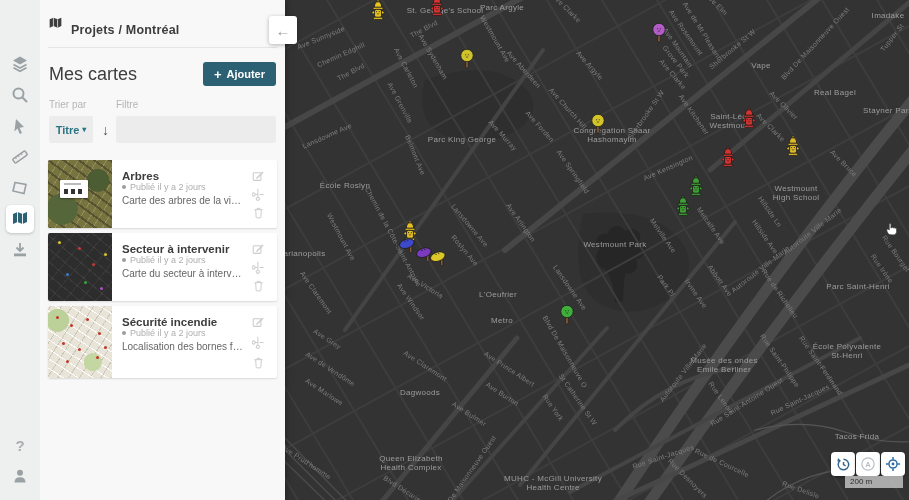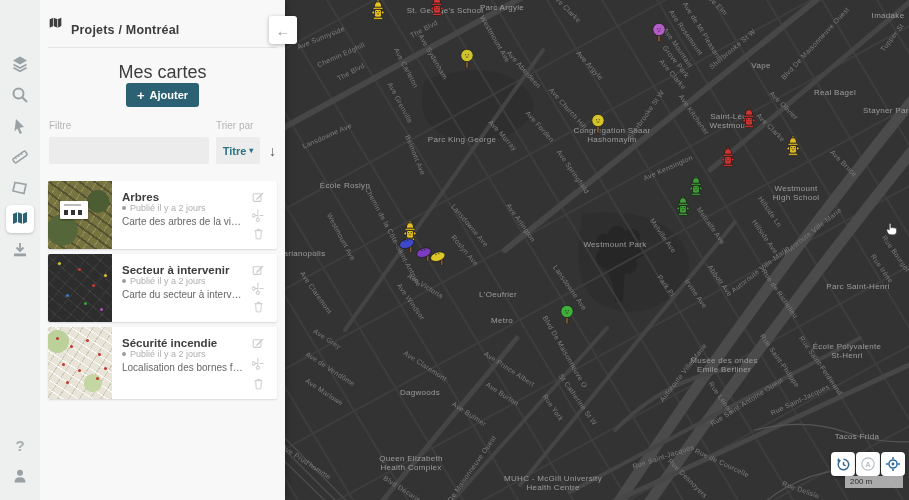--- a/index.html
+++ b/index.html
@@ -12,21 +12,21 @@
   .rail-btn{width:28px;height:28px;flex:none;display:flex;align-items:center;justify-content:center;
             margin-bottom:3px;border-radius:5px;color:#9aa1a4;cursor:pointer;}
   .rail-btn.active{background:#fff;box-shadow:0 1px 3px rgba(0,0,0,.2);color:#2b6173;}
   .rail-spacer{flex:1;}
   .rail-help{font-size:15px;font-weight:bold;color:#a8aeb0;}
   
   .panel{position:absolute;left:40px;top:0;width:245px;height:500px;background:#f8f8f8;
          box-shadow:2px 0 6px rgba(0,0,0,.25);z-index:5;box-sizing:border-box;padding:0 8px;}
   .panel-header{display:flex;align-items:center;gap:8px;height:47px;border-bottom:1px solid #e5e5e5;color:#3d3d3d;}
   .panel-title{font-size:12.5px;font-weight:bold;letter-spacing:.2px;margin-top:12px;}
-  .section-row{display:flex;justify-content:space-between;align-items:center;margin-top:14px;padding:0 1px;flex-direction:column;}
+  .section-row{display:flex;justify-content:space-between;align-items:center;margin-top:14px;padding:0 1px;}
   .h1{font-size:18px;color:#3d3d3d;}
   .add-btn{background:#2b6173;color:#fff;font-size:11px;font-weight:bold;border:none;border-radius:3px;
            padding:0 11px;height:24px;display:flex;align-items:center;gap:5px;cursor:pointer;}
   .add-plus{font-size:13px;font-weight:bold;}
   .filters{display:flex;justify-content:space-between;margin-top:13px;padding:0 1px;}
   .field-label{font-size:10px;color:#b5b5b5;margin-bottom:6px;}
   .filter-input{width:160px;height:27px;background:#ececec;border:none;border-radius:2px;box-sizing:border-box;padding:0 6px;font-size:11px;}
   .sort-wrap{display:flex;align-items:center;gap:9px;}
   .sort-box{width:44px;height:27px;background:#ececec;border-radius:2px;display:flex;align-items:center;
             justify-content:center;gap:3px;color:#2a7484;font-size:11px;font-weight:bold;cursor:pointer;}
@@ -154,32 +154,32 @@
     <div class="section-row">
       <span class="h1">Mes cartes</span>
       <button class="add-btn">
         <span class="add-plus">+</span>
         <span>Ajouter</span>
       </button>
     </div>
 
     <div class="filters">
       <div>
-        <div class="field-label">Filtre</div>
-        <input class="filter-input" value="" style="">
-      </div>
-      <div>
         <div class="field-label">Trier par</div>
         <div class="sort-wrap">
           <div class="sort-box">
             <span>Titre</span>
             <span class="sort-caret">▾</span>
           </div>
           <span class="sort-dir">↓</span>
         </div>
+      </div>
+      <div>
+        <div class="field-label">Filtre</div>
+        <input class="filter-input" value="" style="">
       </div>
     </div>
 
     <div class="cards">
 
       <div class="card">
         <div class="thumb thumb-arbres">
             <div class="mini-popup"></div>
           </div>
         <div class="card-body">

